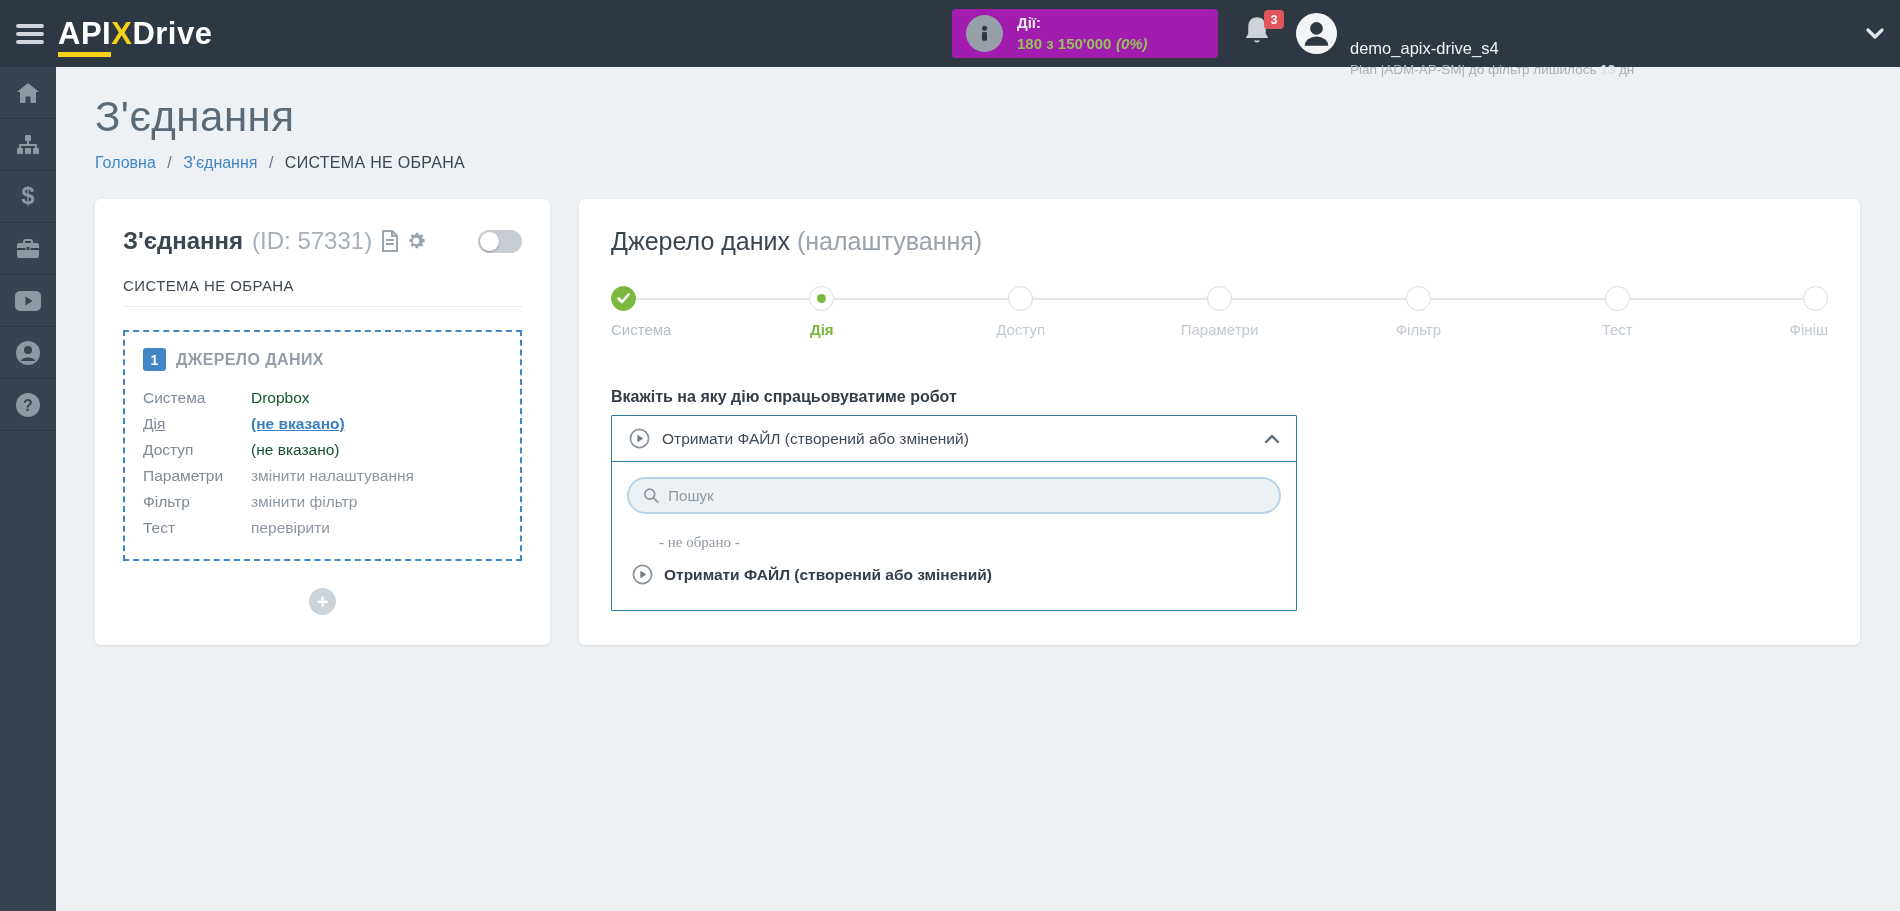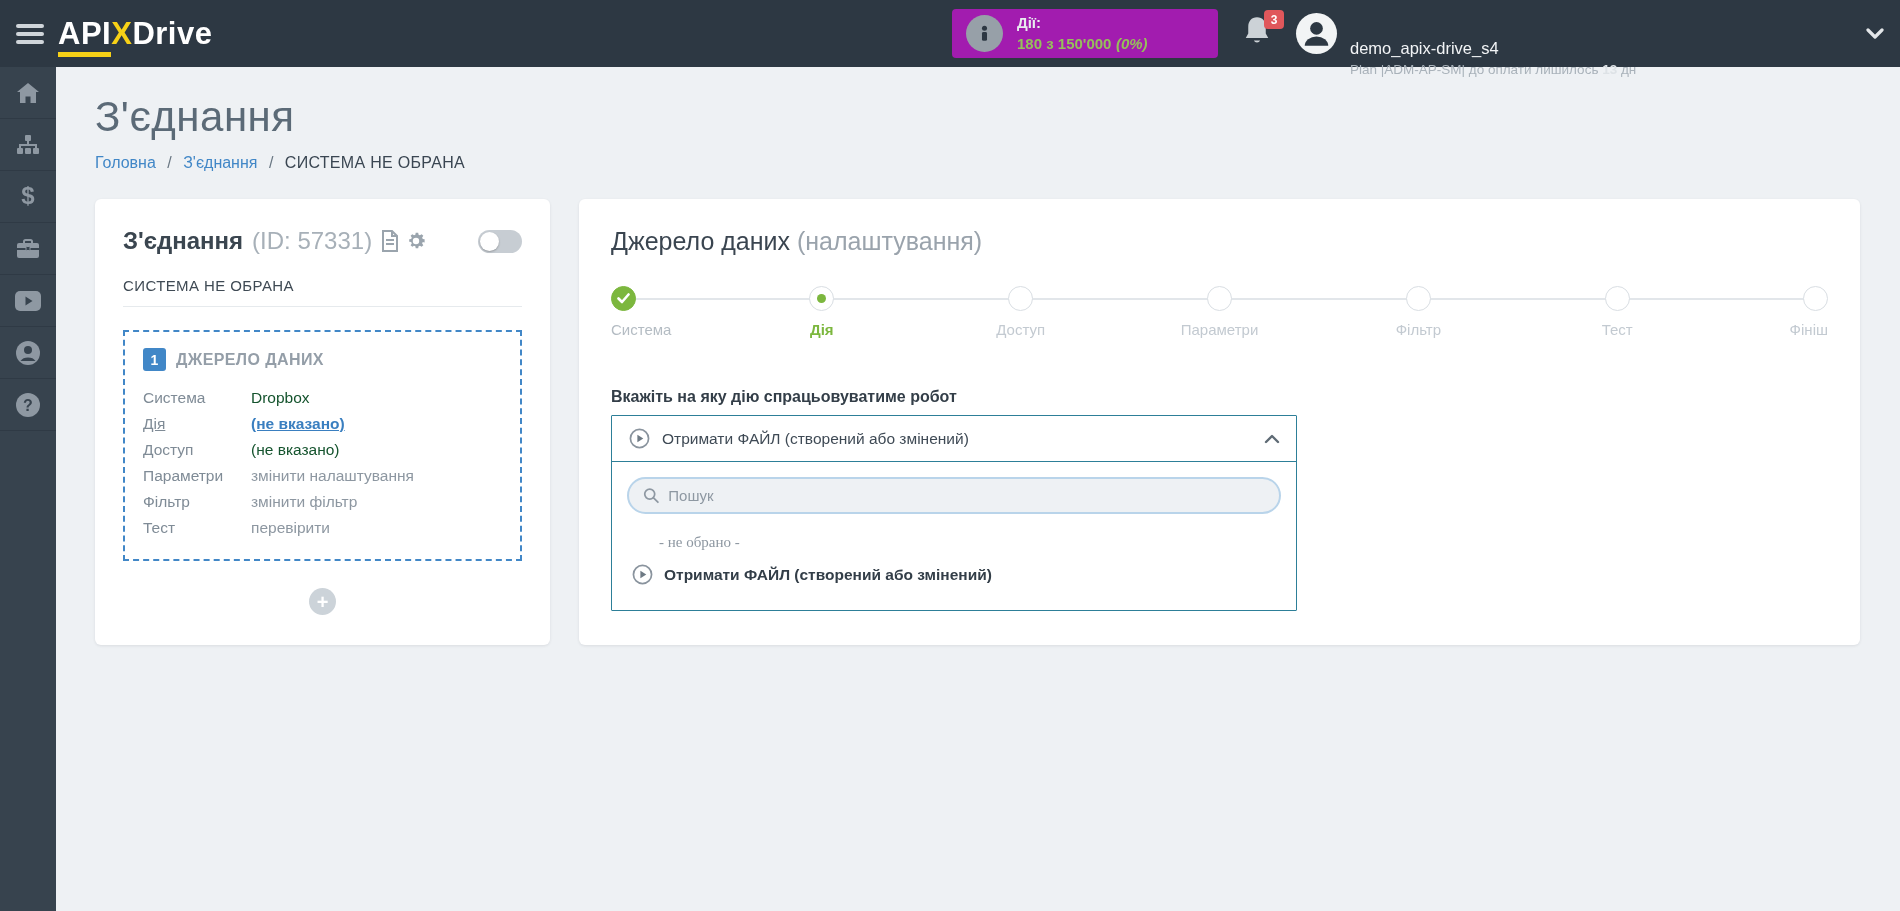--- a/index.html
+++ b/index.html
@@ -175,21 +175,21 @@
   <div class="avatar">
     <svg width="41" height="41" viewBox="0 0 40 40">
       <circle cx="20" cy="20" r="19" fill="#f2f4f5"></circle>
       <circle cx="20" cy="15" r="6.2" fill="#2d3843"></circle>
       <path d="M8.5 32 a11.5 9 0 0 1 23 0 Z" fill="#2d3843"></path>
     </svg>
   </div>
 
   <div class="user-block">
     <div class="user-name">demo_apix-drive_s4</div>
-    <div class="user-plan"><span>Plan |ADM-AP-SM| до оплати лишилось </span><b>13</b><span> дн</span></div>
+    <div class="user-plan"><span>Plan |ADM-AP-SM| до фільтр лишилось </span><b>13</b><span> дн</span></div>
   </div>
 
   <div class="user-chevron">
     <svg width="18" height="12" viewBox="0 0 18 12">
         <path d="M2 2 L9 9 L16 2" fill="none" stroke="#e3e6e9" stroke-width="3.2" stroke-linecap="round" stroke-linejoin="round"></path>
       </svg>
   </div>
 </div>
 
 <div class="sidebar">

